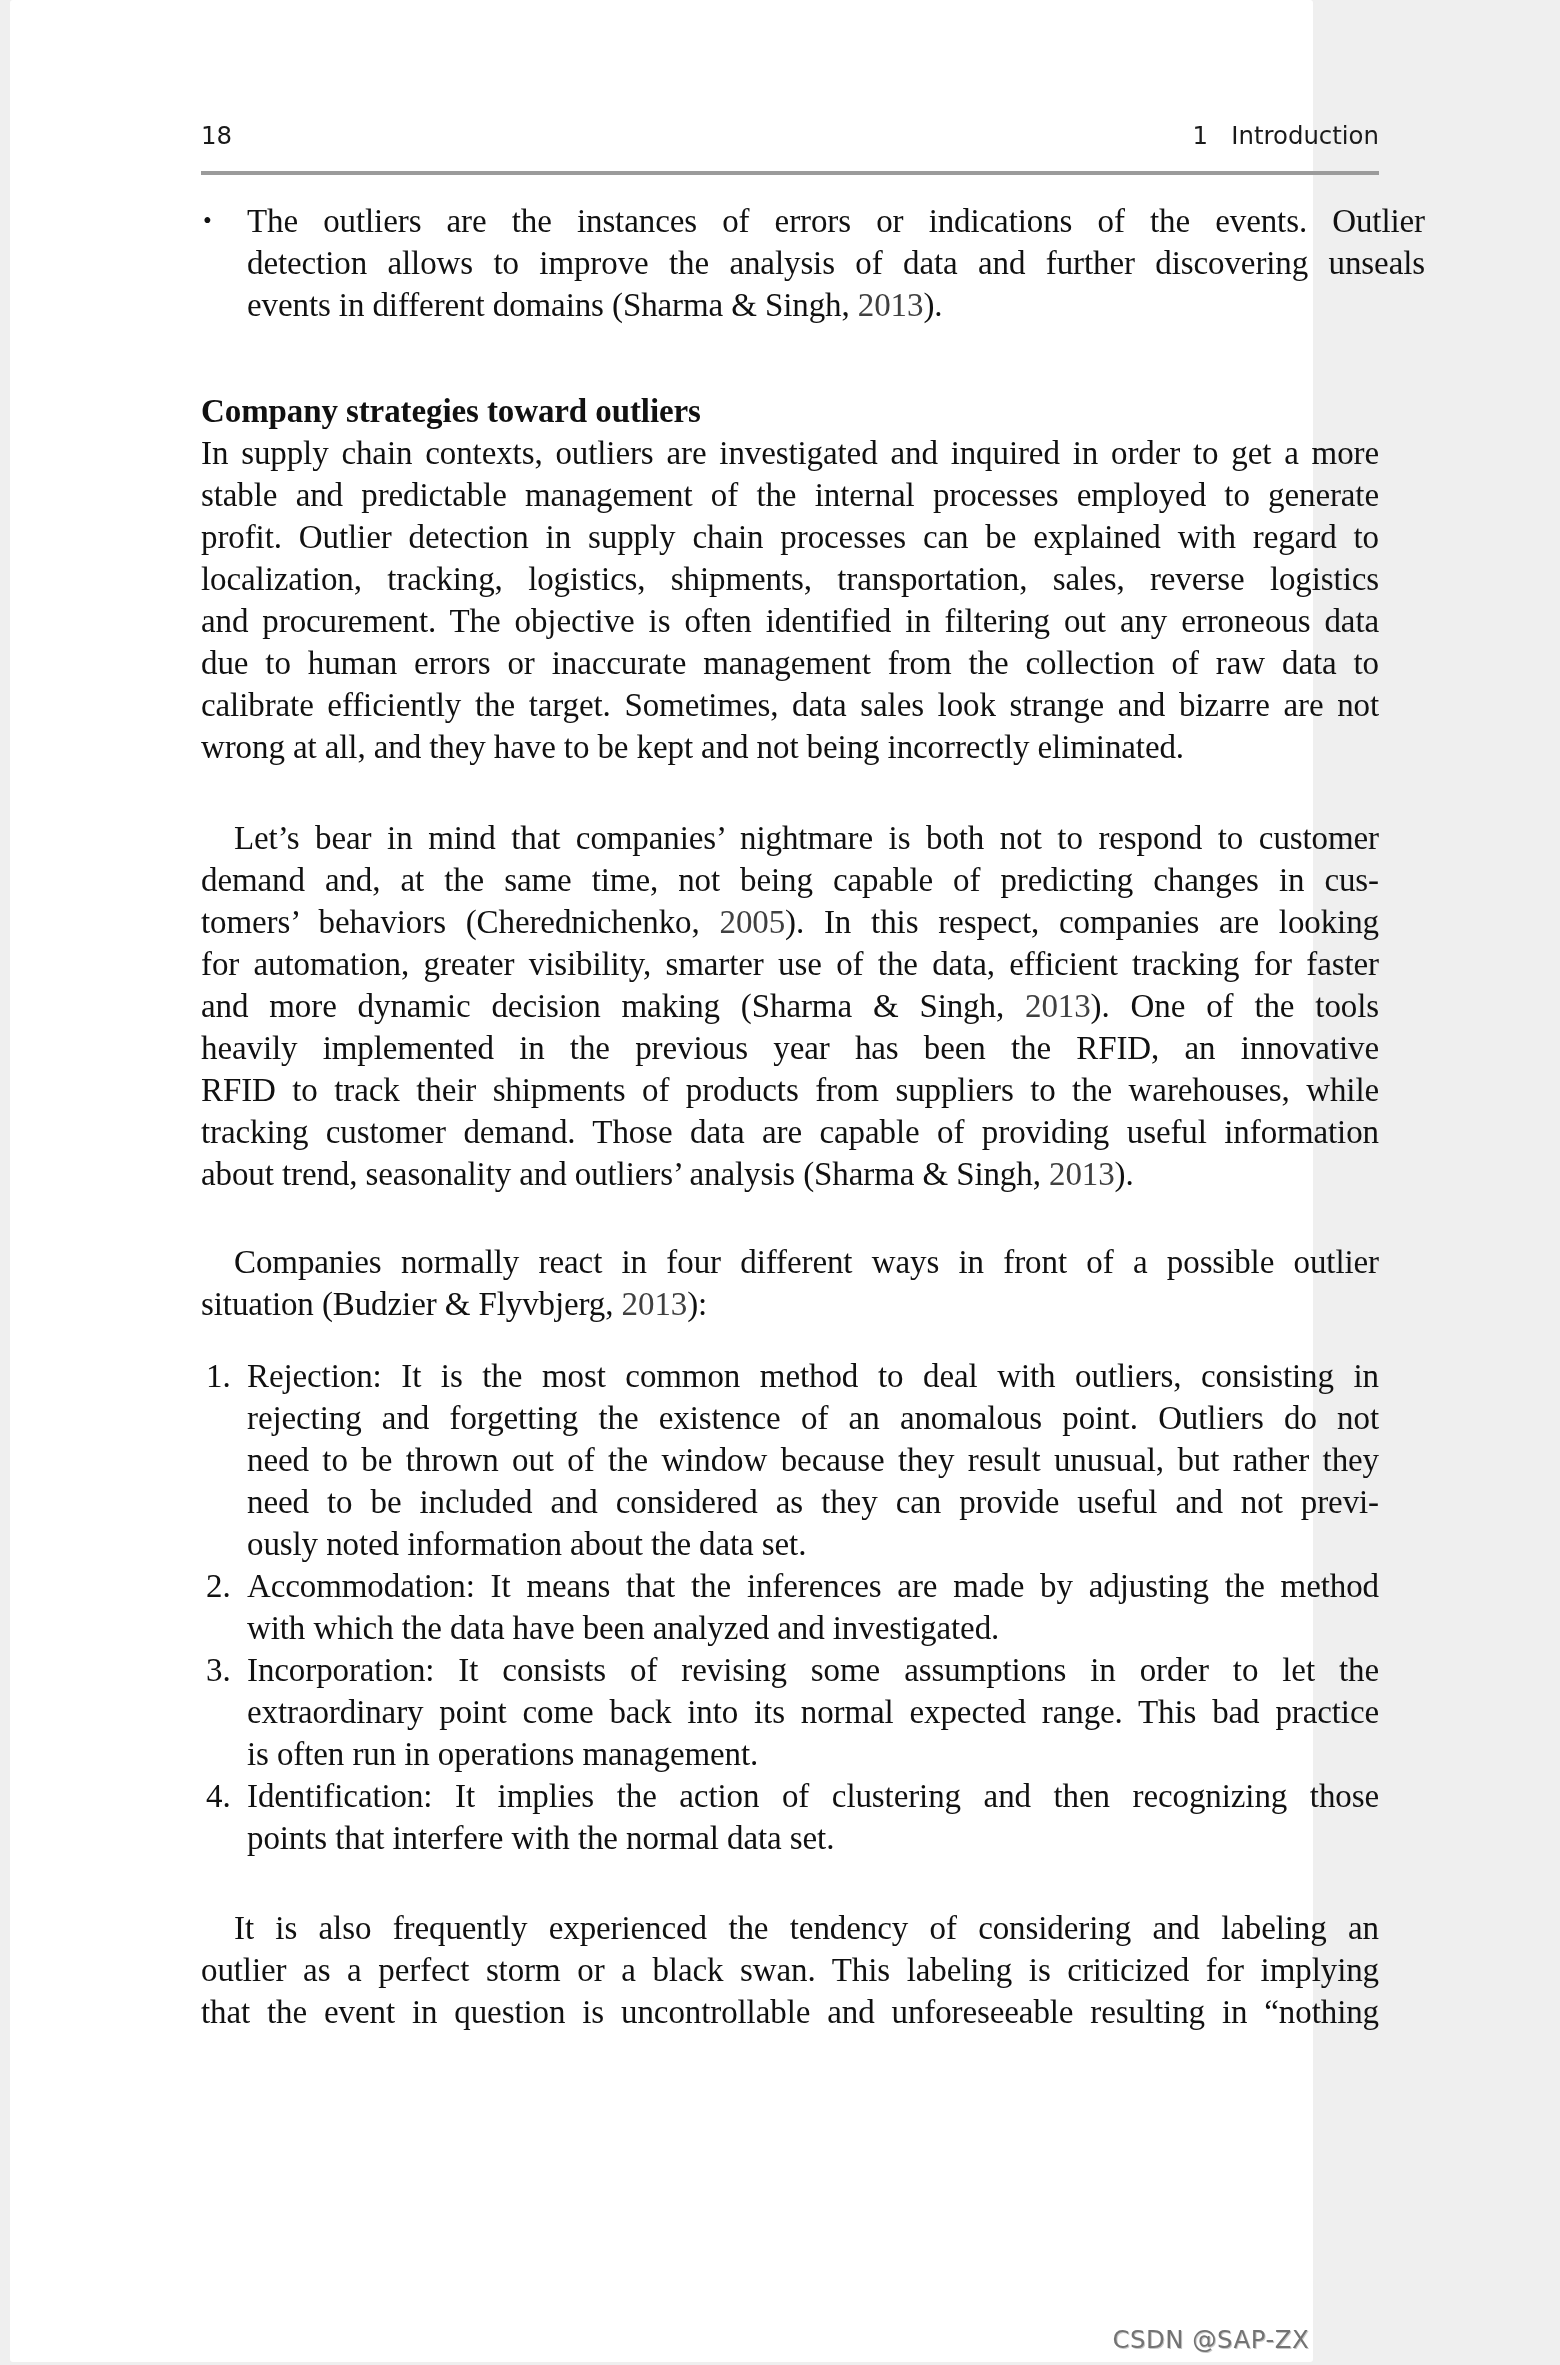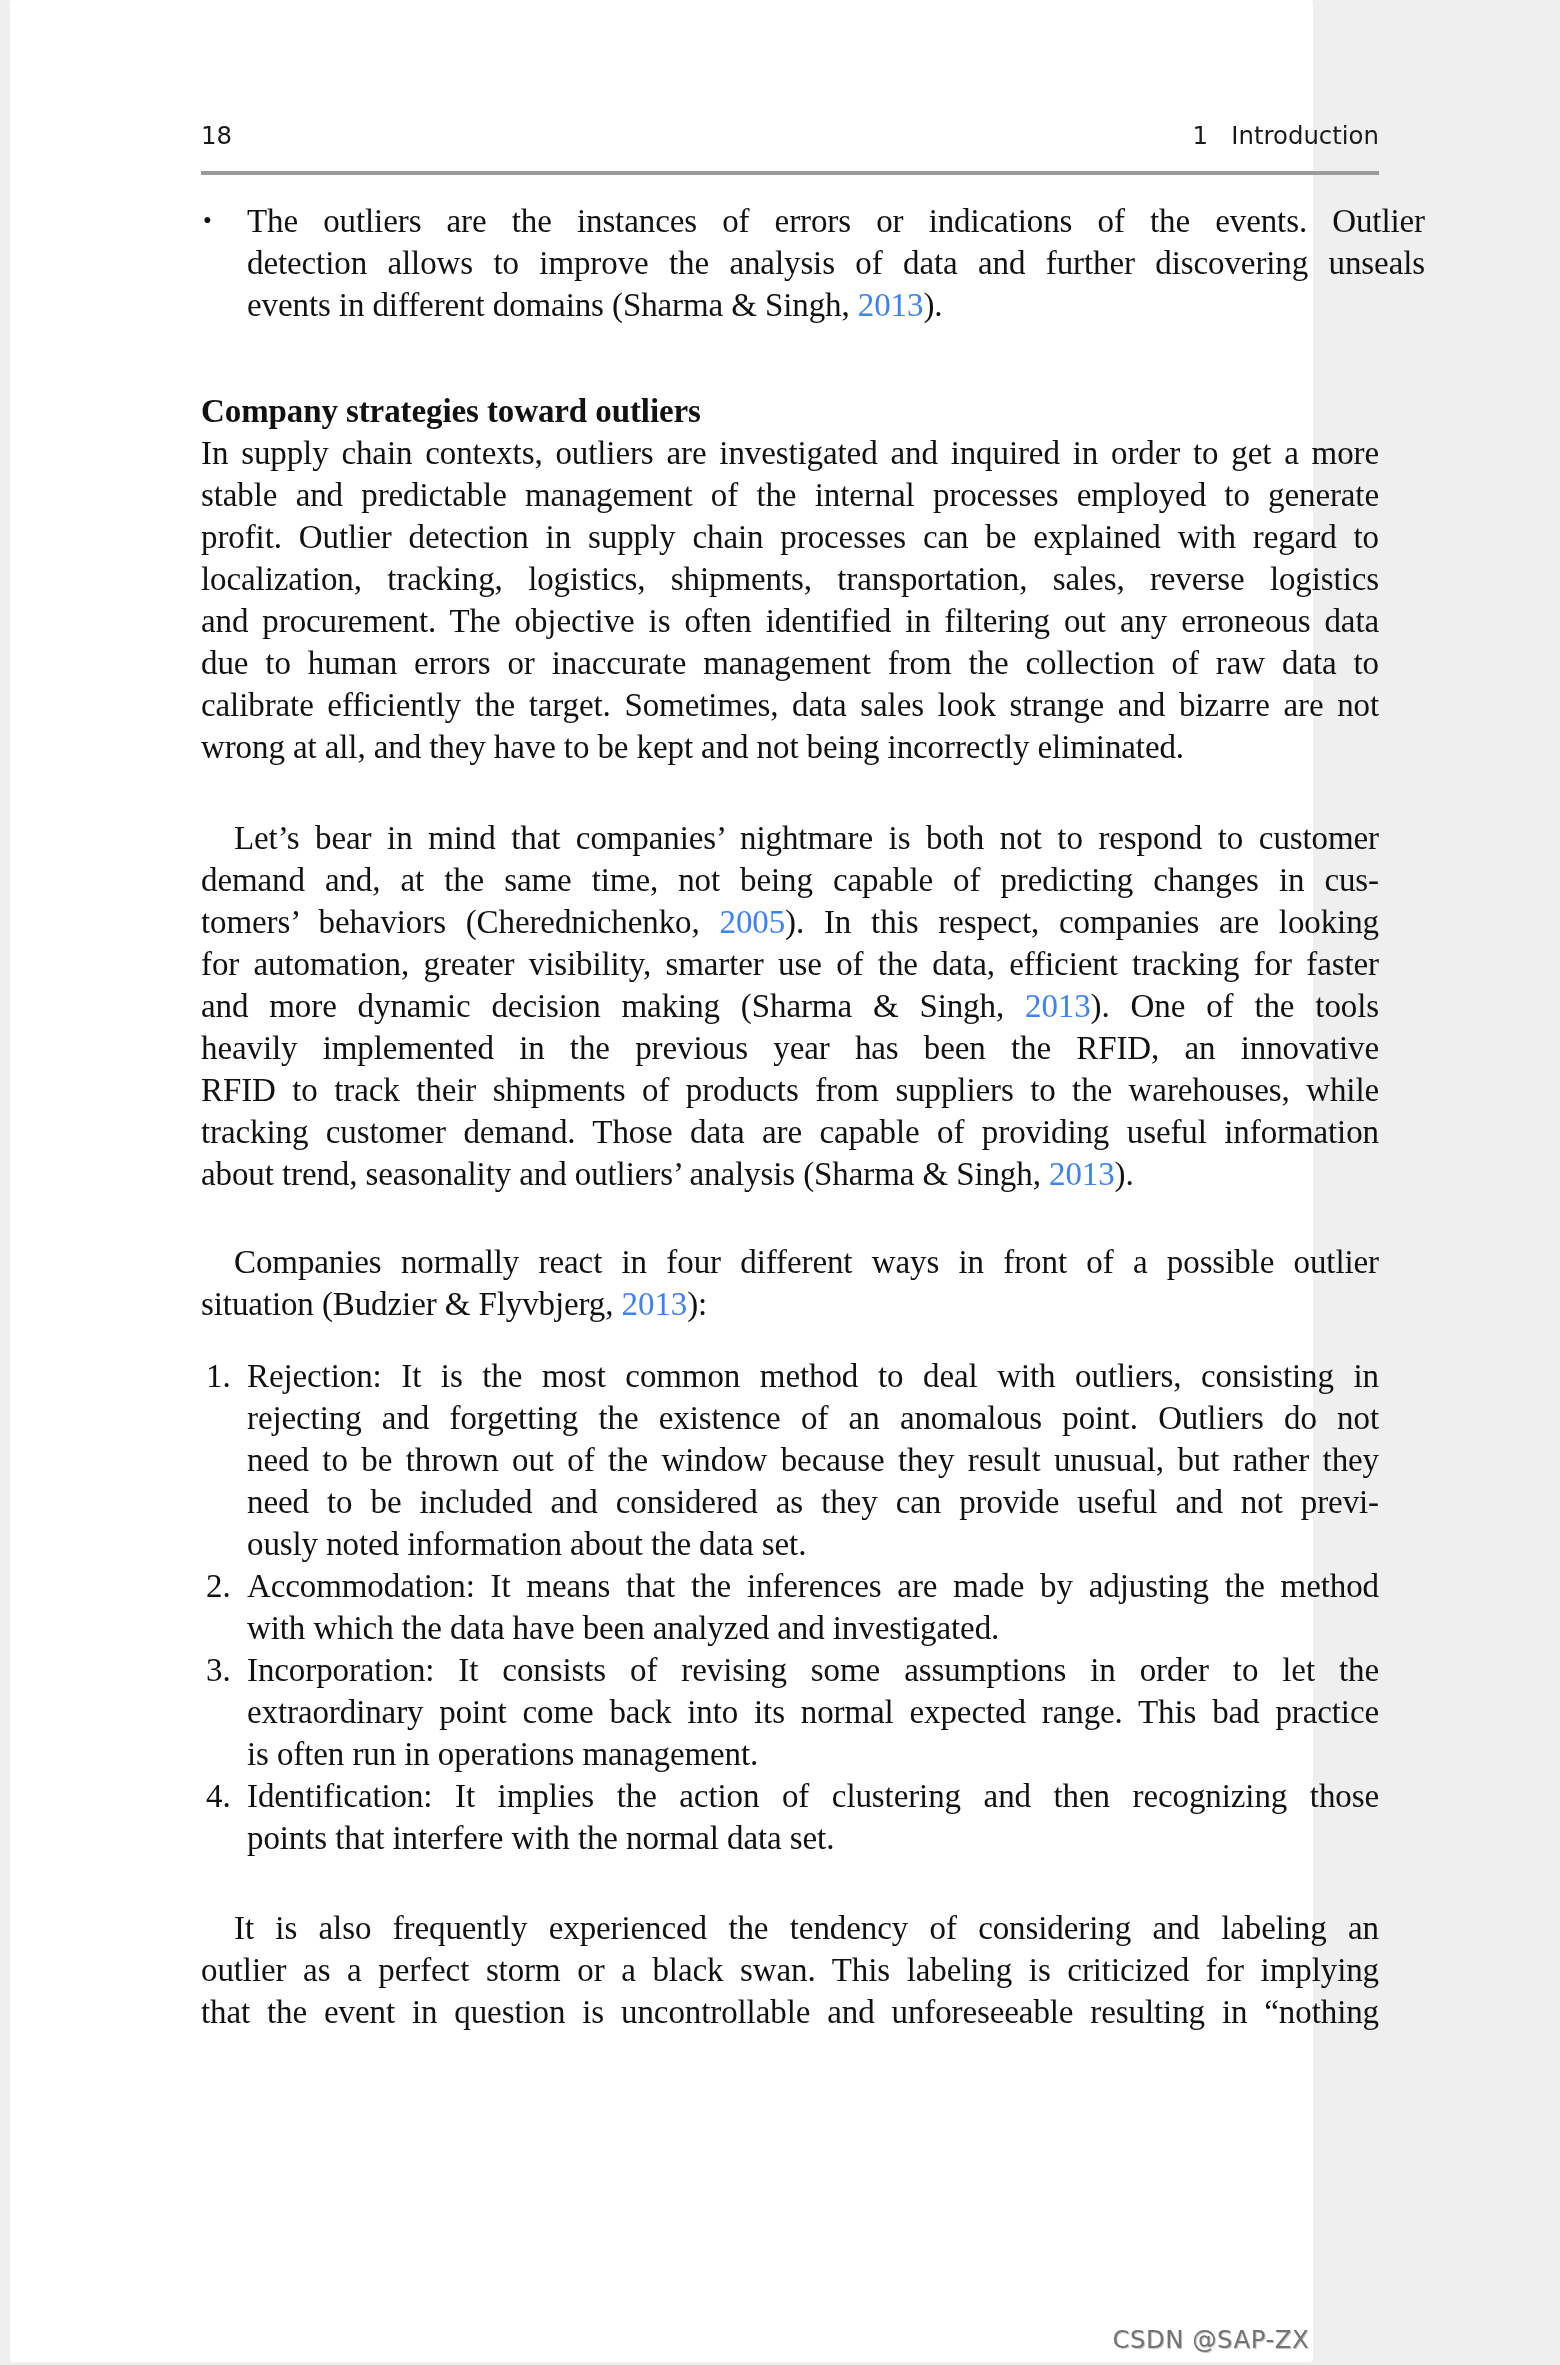--- a/index.html
+++ b/index.html
@@ -6,21 +6,21 @@
   body { width:1560px; height:2366px; background:#efefef; position:relative; overflow:hidden; }
   .page { position:absolute; left:0; top:0; width:1303px; height:2362px; background:#ffffff; border-radius:3px;margin-left:10px; }
   .running-head { position:absolute; left:191px; top:121px; width:1178px; height:39px; font-family:"DejaVu Sans", sans-serif; font-size:24.4px; color:#1a1a1a; }
   .running-head .pno { position:absolute; left:0; top:0; }
   .running-head .chap { position:absolute; right:0; top:0; white-space:pre; }
   .rule { position:absolute; left:191px; top:171px; width:1178px; height:3.9px; background:#9b9b9b; }
   .block { position:absolute; left:191px; width:1178px; font-family:"Liberation Serif", "DejaVu Serif", serif; font-size:33px; line-height:42px; color:#111111; }
   .line { display:block; white-space:nowrap; text-align:justify; text-align-last:justify; height:42px; letter-spacing:-0.1px; }
   .line.last { text-align-last:left; text-align:left; }
   .indent { padding-left:33px; }
-  .cite { color:#3b82f6; }
+  .cite { color:#404040; }
   .heading { font-weight:bold; }
   .item { position:relative; padding-left:46px; }
   .item .marker { position:absolute; left:4.9px; top:0; line-height:42px; }
   .bullet-marker { position:absolute; left:2px; top:0; font-size:25px; line-height:42px; }
   .watermark { position:absolute; right:3.9px; top:2325px; font-family:"DejaVu Sans", sans-serif; font-size:24.4px; color:#737373; text-shadow:1px 1px 0 #c8c8c8, -1px -1px 0 #ffffff; letter-spacing:0.5px; }
 </style>
 </head>
 <body>
 
 <div class="page">

